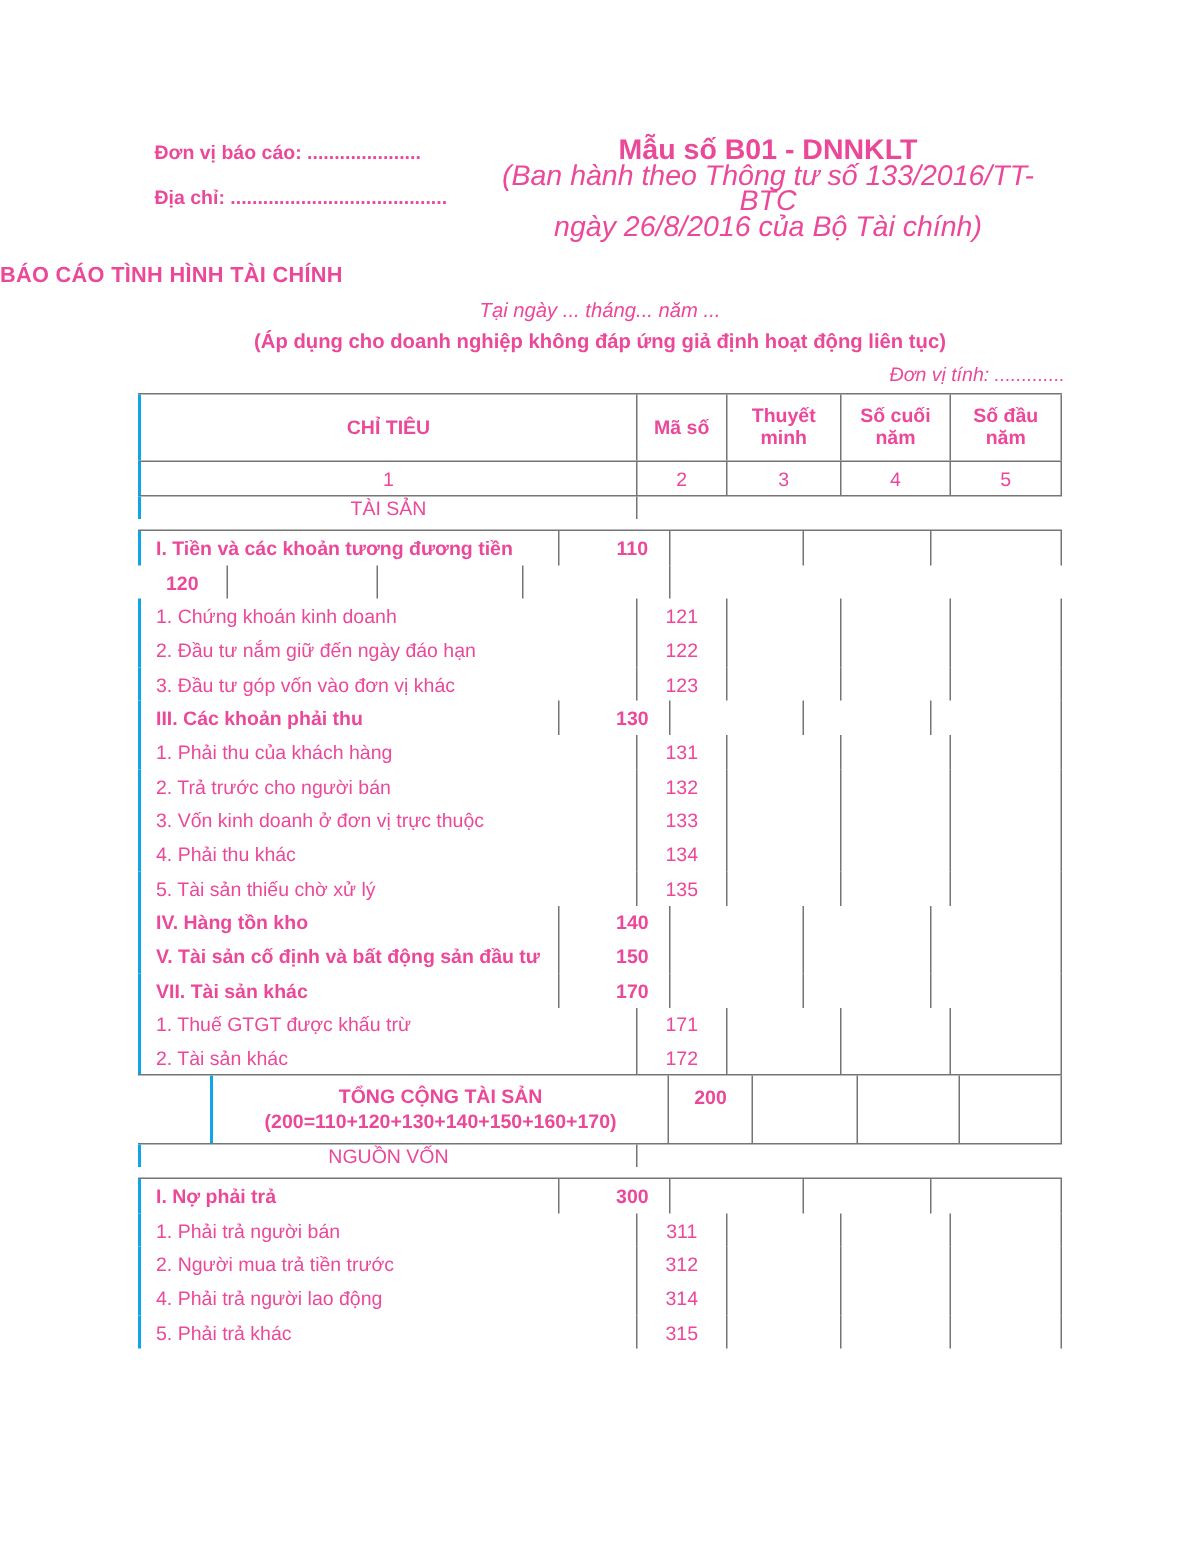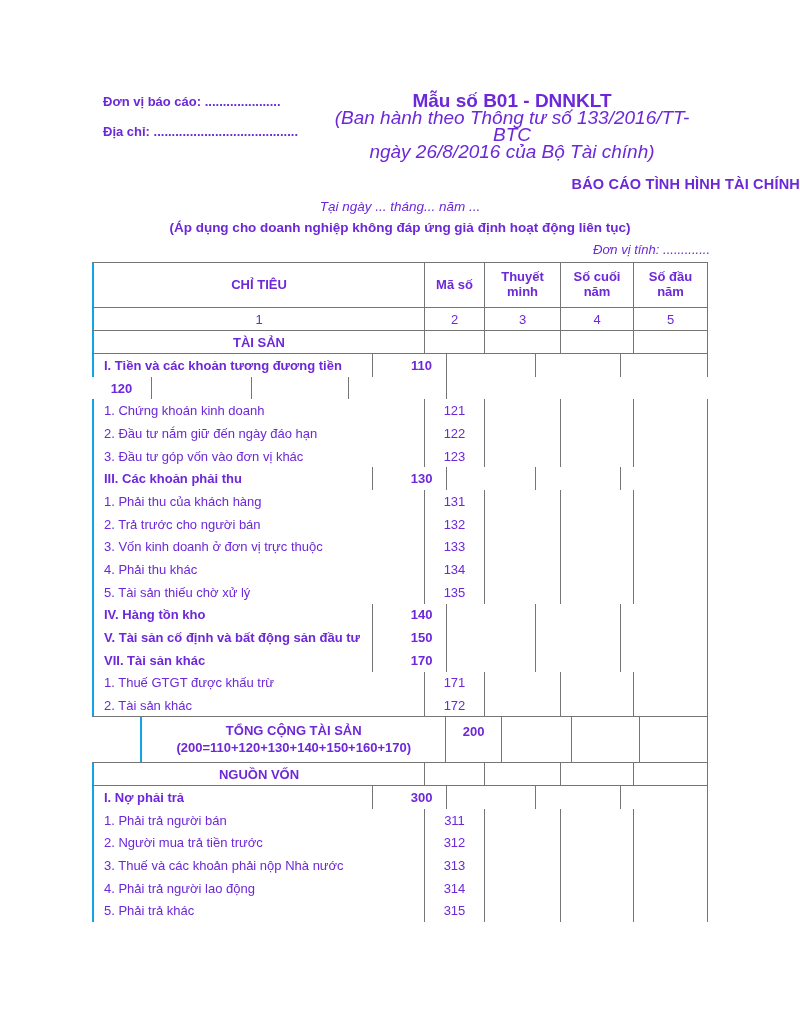--- a/index.html
+++ b/index.html
@@ -3,38 +3,38 @@
 <meta charset="utf-8">
 <style>
   * { box-sizing: border-box; margin: 0; padding: 0; }
   html, body { background: #ffffff; }
   .page {
     position: relative;
     width: 800px;
     height: 1035px;
     background: #ffffff;
     font-family: "Liberation Sans", sans-serif;
-    color: #6d28d9;
+    color: #ec4899;
     overflow: hidden;
   }
   
   .hdr-left {
     position: absolute; left: 103px; top: 94px;
     font-size: 13px; font-weight: bold; line-height: 16px;
   }
   .hdr-left .line2 { margin-top: 14px; }
   .hdr-right {
     position: absolute; left: 322px; top: 92px; width: 380px;
     text-align: center; font-size: 19px; line-height: 17px;
   }
   .hdr-right .form-no { font-weight: bold; }
   .hdr-right .issue { font-style: italic; }
   .title {
     position: absolute; left: 0; top: 176px; width: 100%;
-    text-align: right; font-weight: bold; font-size: 14.5px; letter-spacing: .2px;
+    text-align: left; font-weight: bold; font-size: 14.5px; letter-spacing: .2px;
   }
   .subtitle {
     position: absolute; left: 0; top: 199px; width: 100%;
     text-align: center; font-style: italic; font-size: 13.5px;
   }
   .apply {
     position: absolute; left: 0; top: 220px; width: 100%;
     text-align: center; font-weight: bold; font-size: 13.5px;
   }
   .unit {
@@ -54,21 +54,21 @@
   }
   .td.first { border-left: 2px solid #0ea5e9; }
   .c1 { width: 333px; }
   .c2 { width: 60px; }
   .c3 { width: 76px; }
   .c4 { width: 73px; }
   .c5 { width: 74px; }
   .bb { border-bottom: 1px solid #757575; }
   .hrow { height: 45px; font-weight: bold; line-height: 1.15; }
   .irow { height: 23px; }
-  .srow { height: 23px; font-weight: bold; }
+  .srow { height: 23px; font-weight: normal; flex-direction: column; }
   .ri  { height: 22.7px; }
   .trow { height: 46px; font-weight: bold; line-height: 1.25; }
   .b { font-weight: bold; gap: 24px; }
   .lt { justify-content: flex-start; text-align: left; padding-left: 10px; padding-right: 4px; white-space: nowrap; }
   .colstack { flex-direction: column; justify-content: center; margin-left: 48px; }
   .trow .c2 { align-items: flex-start; padding-top: 7px; }
 </style>
 </head>
 <body>
 
@@ -280,27 +280,20 @@
     </div>
 
     <div class="tr ri">
       <div class="td c1 first lt">2. Người mua trả tiền trước</div>
       <div class="td c2">312</div>
       <div class="td c3"></div>
       <div class="td c4"></div>
       <div class="td c5"></div>
     </div>
 
-    <div class="tr ri">
-      <div class="td c1 first lt">3. Thuế và các khoản phải nộp Nhà nước</div>
-      <div class="td c2">313</div>
-      <div class="td c3"></div>
-      <div class="td c4"></div>
-      <div class="td c5"></div>
-    </div>
 
     <div class="tr ri">
       <div class="td c1 first lt">4. Phải trả người lao động</div>
       <div class="td c2">314</div>
       <div class="td c3"></div>
       <div class="td c4"></div>
       <div class="td c5"></div>
     </div>
 
     <div class="tr ri">

